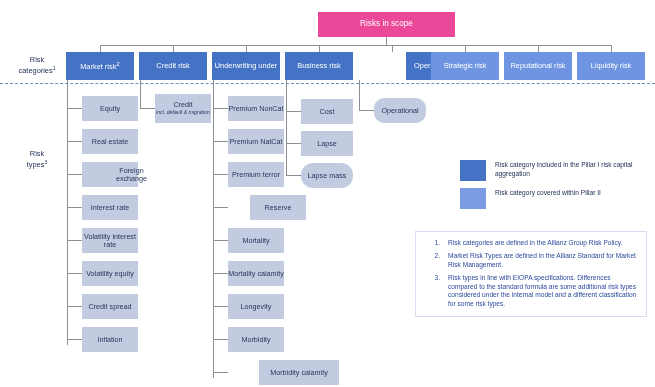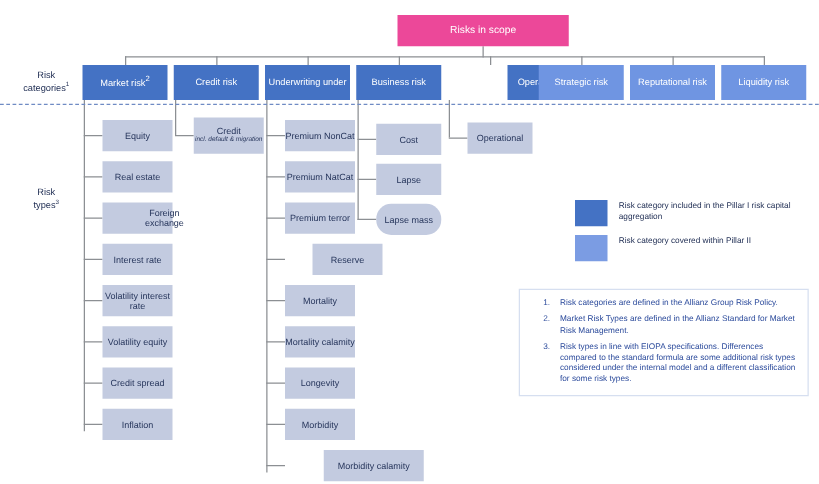--- a/index.html
+++ b/index.html
@@ -252,21 +252,21 @@
     </div>
   <div class="box leaf" style="left:301px;top:131px;width:52px;height:25px;">
     <span>Lapse</span>
     </div>
   <div class="box leaf" style="left:301px;top:163px;width:52px;height:25px;border-radius:12px;">
     <span>Lapse mass</span>
     </div>
 
   <div class="ln v" style="left:359px;top:80px;height:30px;"></div>
   <div class="ln h" style="left:359px;top:110px;width:15px;"></div>
-  <div class="box leaf" style="left:374px;top:98px;width:52px;height:25px;">
+  <div class="box leaf" style="left:374px;top:98px;width:52px;height:25px;border-radius:10px;">
     <span>Operational</span>
     </div>
 
   <div id="legend">
     <div class="legend-row">
       <div class="swatch sw-dark"></div>
       <div class="legend-text">Risk category included in the Pillar I risk capital aggregation</div>
     </div>
     <div class="legend-row">
       <div class="swatch sw-light"></div>

